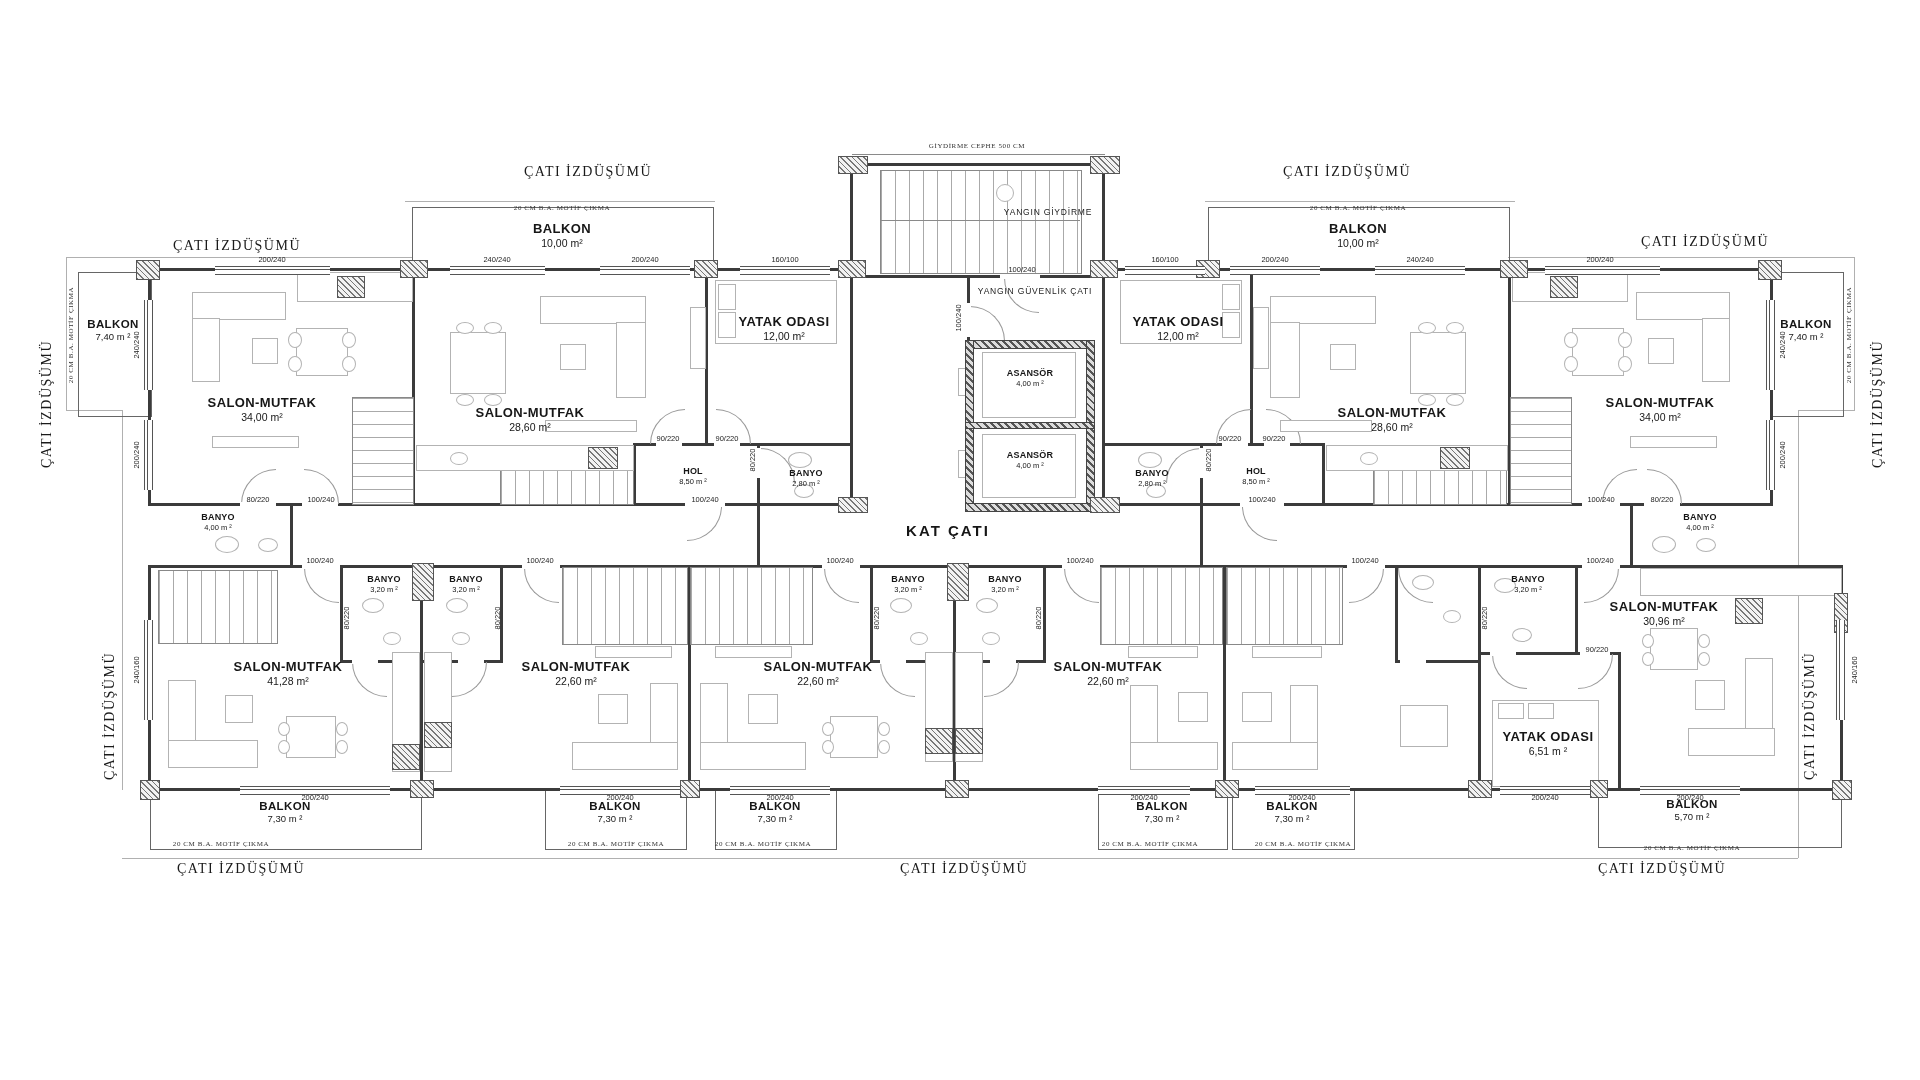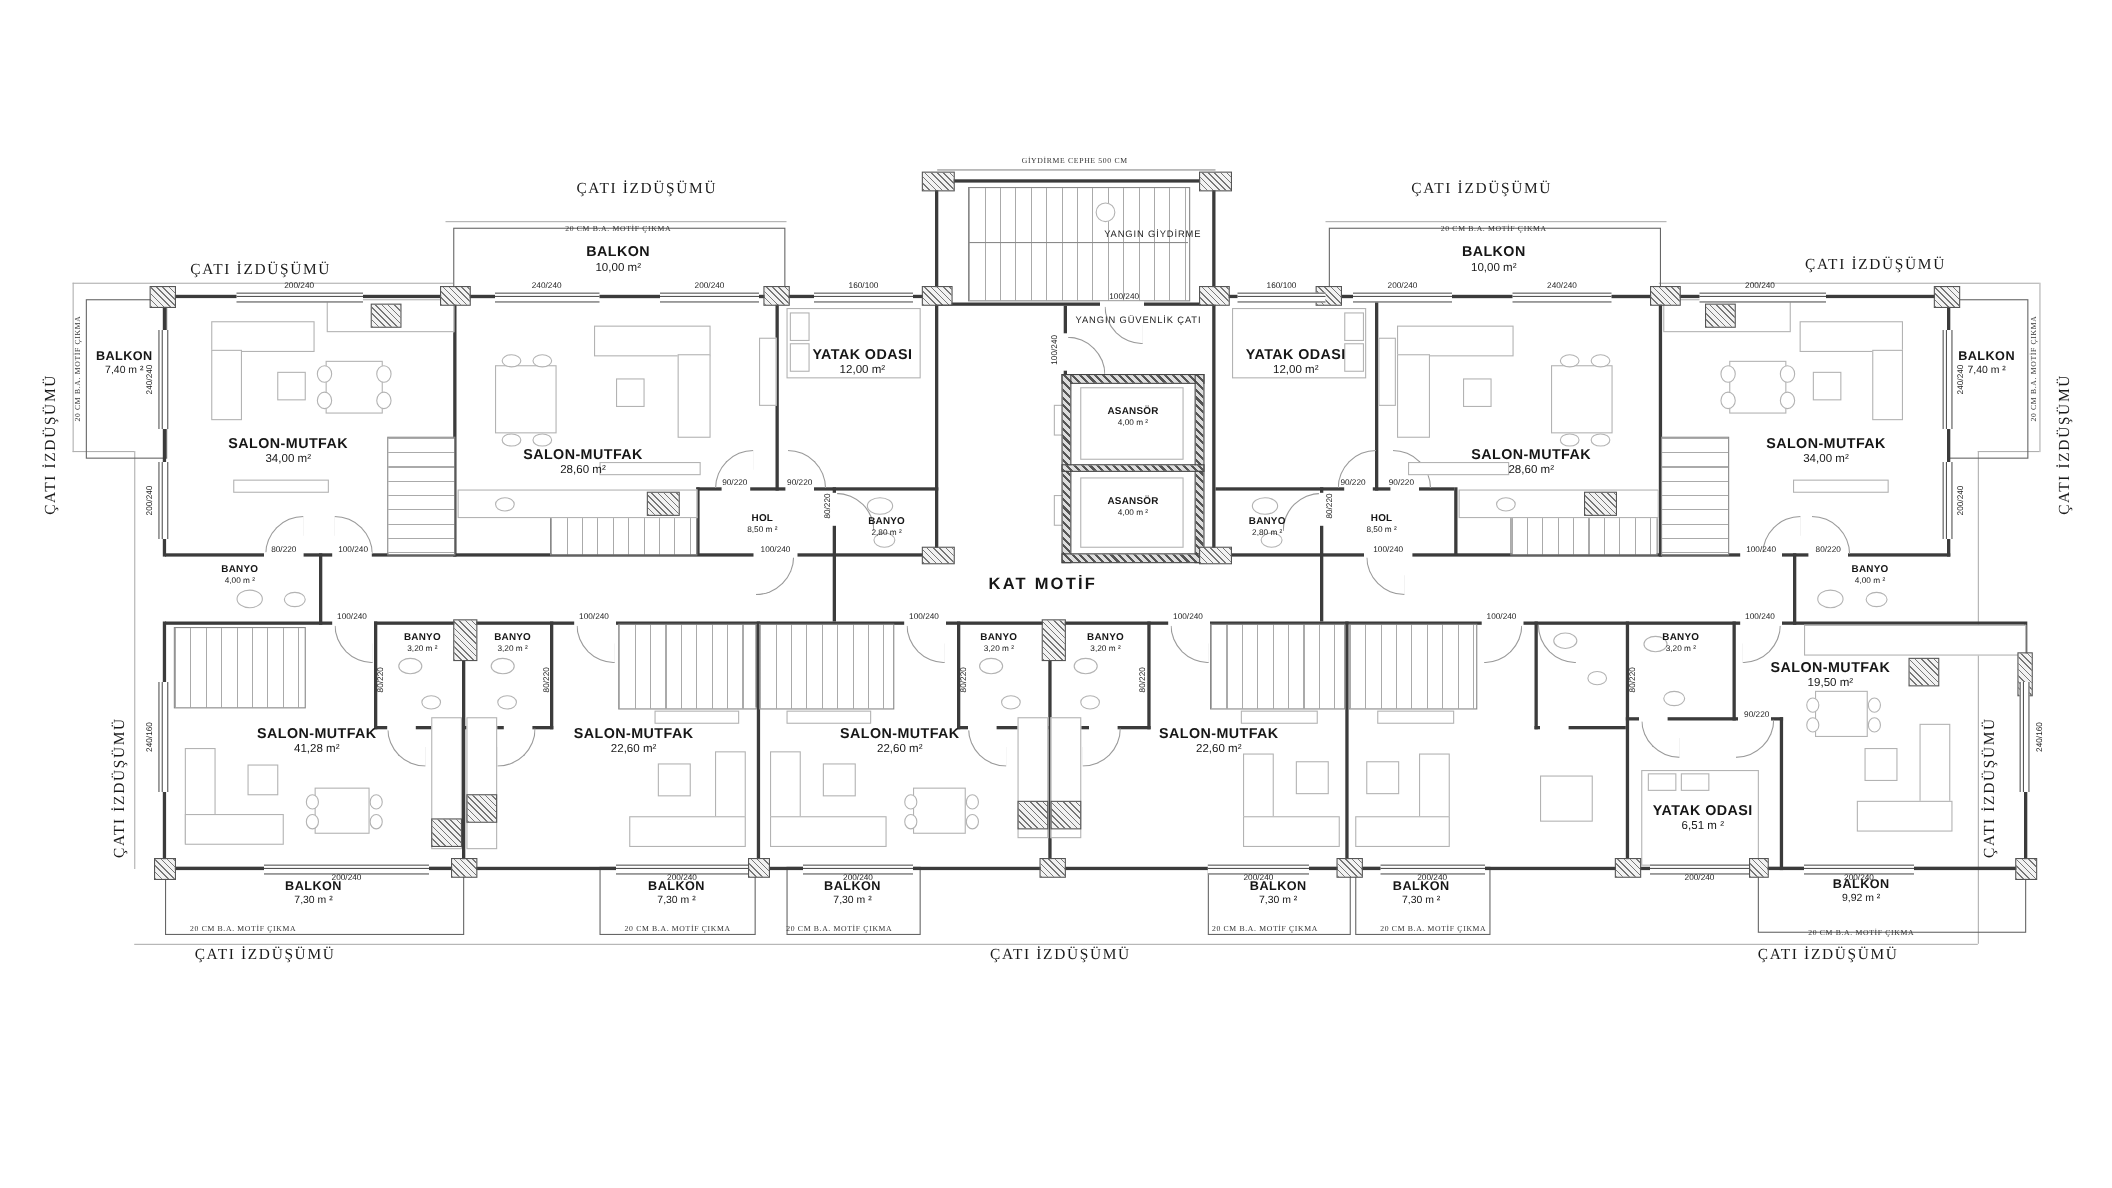--- a/index.html
+++ b/index.html
@@ -503,40 +503,40 @@
   <div class="lbl sm" style="left:1030px;top:368px">
     <span class="n">ASANSÖR</span>
       <span class="ar">4,00 m ²</span>
     </div>
   <div class="lbl sm" style="left:1030px;top:450px">
     <span class="n">ASANSÖR</span>
       <span class="ar">4,00 m ²</span>
     </div>
   <div class="fire" style="left:1048px;top:207px">YANGIN GİYDİRME</div>
   <div class="fire" style="left:1035px;top:286px">YANGIN GÜVENLİK ÇATI</div>
-  <div class="kat" style="left:948px;top:522px">KAT MOTİF</div>
+  <div class="kat" style="left:948px;top:522px">KAT ÇATI</div>
   <div class="lbl" style="left:288px;top:660px">
     <span class="n">SALON-MUTFAK</span>
       <span class="ar">41,28 m²</span>
     </div>
   <div class="lbl" style="left:576px;top:660px">
     <span class="n">SALON-MUTFAK</span>
       <span class="ar">22,60 m²</span>
     </div>
   <div class="lbl" style="left:818px;top:660px">
     <span class="n">SALON-MUTFAK</span>
       <span class="ar">22,60 m²</span>
     </div>
   <div class="lbl" style="left:1108px;top:660px">
     <span class="n">SALON-MUTFAK</span>
       <span class="ar">22,60 m²</span>
     </div>
   <div class="lbl" style="left:1664px;top:600px">
     <span class="n">SALON-MUTFAK</span>
-      <span class="ar">19,50 m²</span>
+      <span class="ar">30,96 m²</span>
     </div>
   <div class="lbl" style="left:1548px;top:730px">
     <span class="n">YATAK ODASI</span>
       <span class="ar">6,51 m ²</span>
     </div>
   <div class="lbl sm" style="left:384px;top:574px">
     <span class="n">BANYO</span>
       <span class="ar">3,20 m ²</span>
     </div>
   <div class="lbl sm" style="left:466px;top:574px">
@@ -570,16 +570,16 @@
   <div class="lbl md" style="left:1162px;top:800px">
     <span class="n">BALKON</span>
       <span class="ar">7,30 m ²</span>
     </div>
   <div class="lbl md" style="left:1292px;top:800px">
     <span class="n">BALKON</span>
       <span class="ar">7,30 m ²</span>
     </div>
   <div class="lbl md" style="left:1692px;top:798px">
     <span class="n">BALKON</span>
-      <span class="ar">9,92 m ²</span>
+      <span class="ar">5,70 m ²</span>
     </div>
 
 </div>
 
 </body></html>

